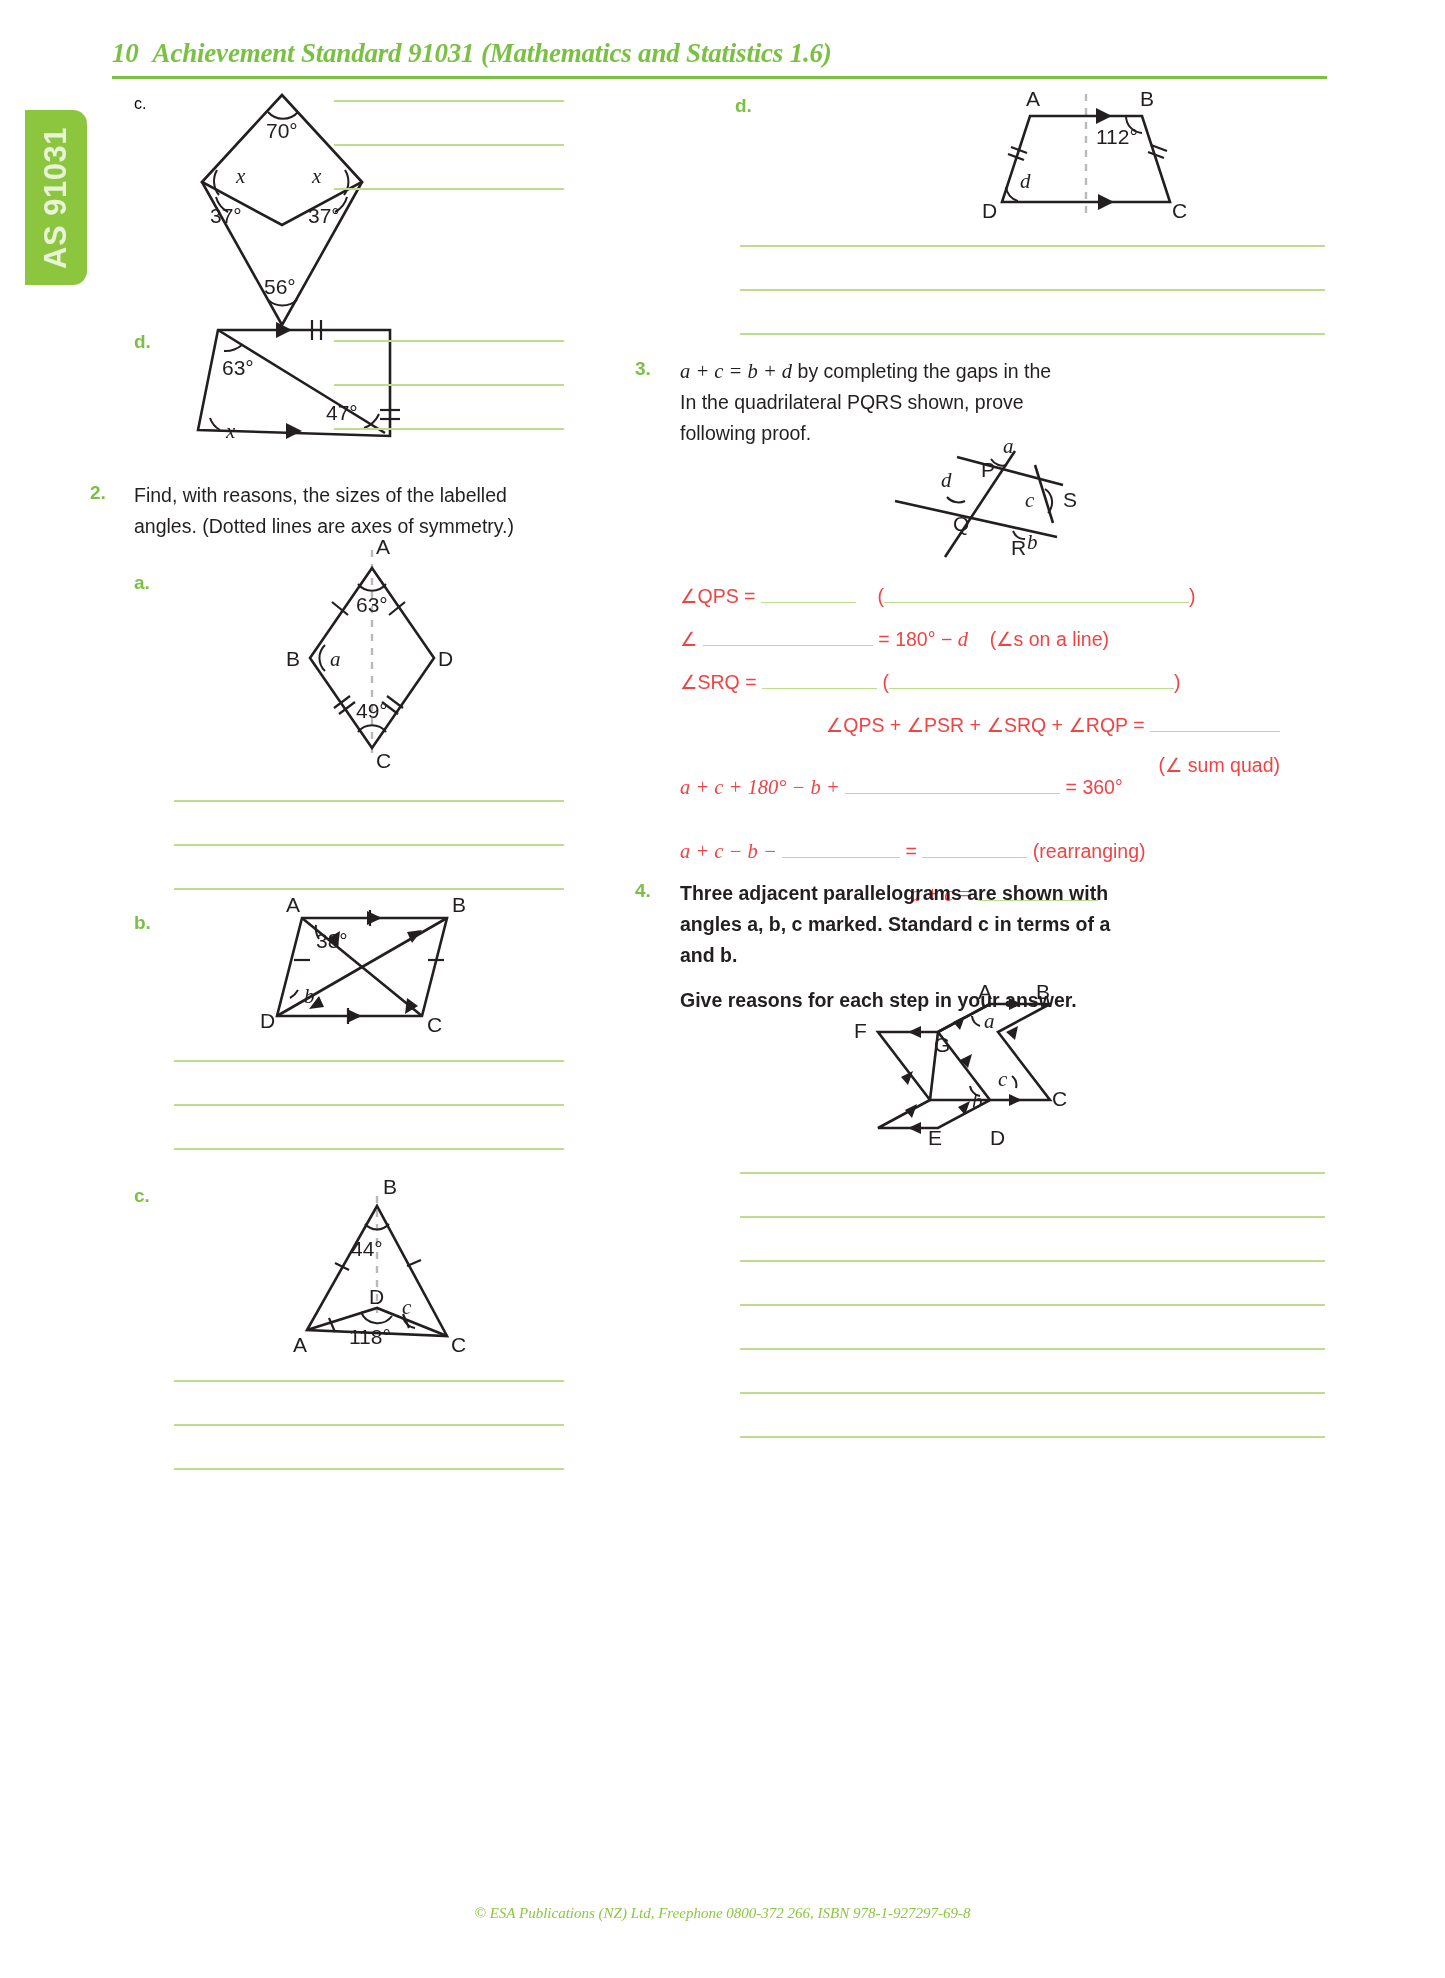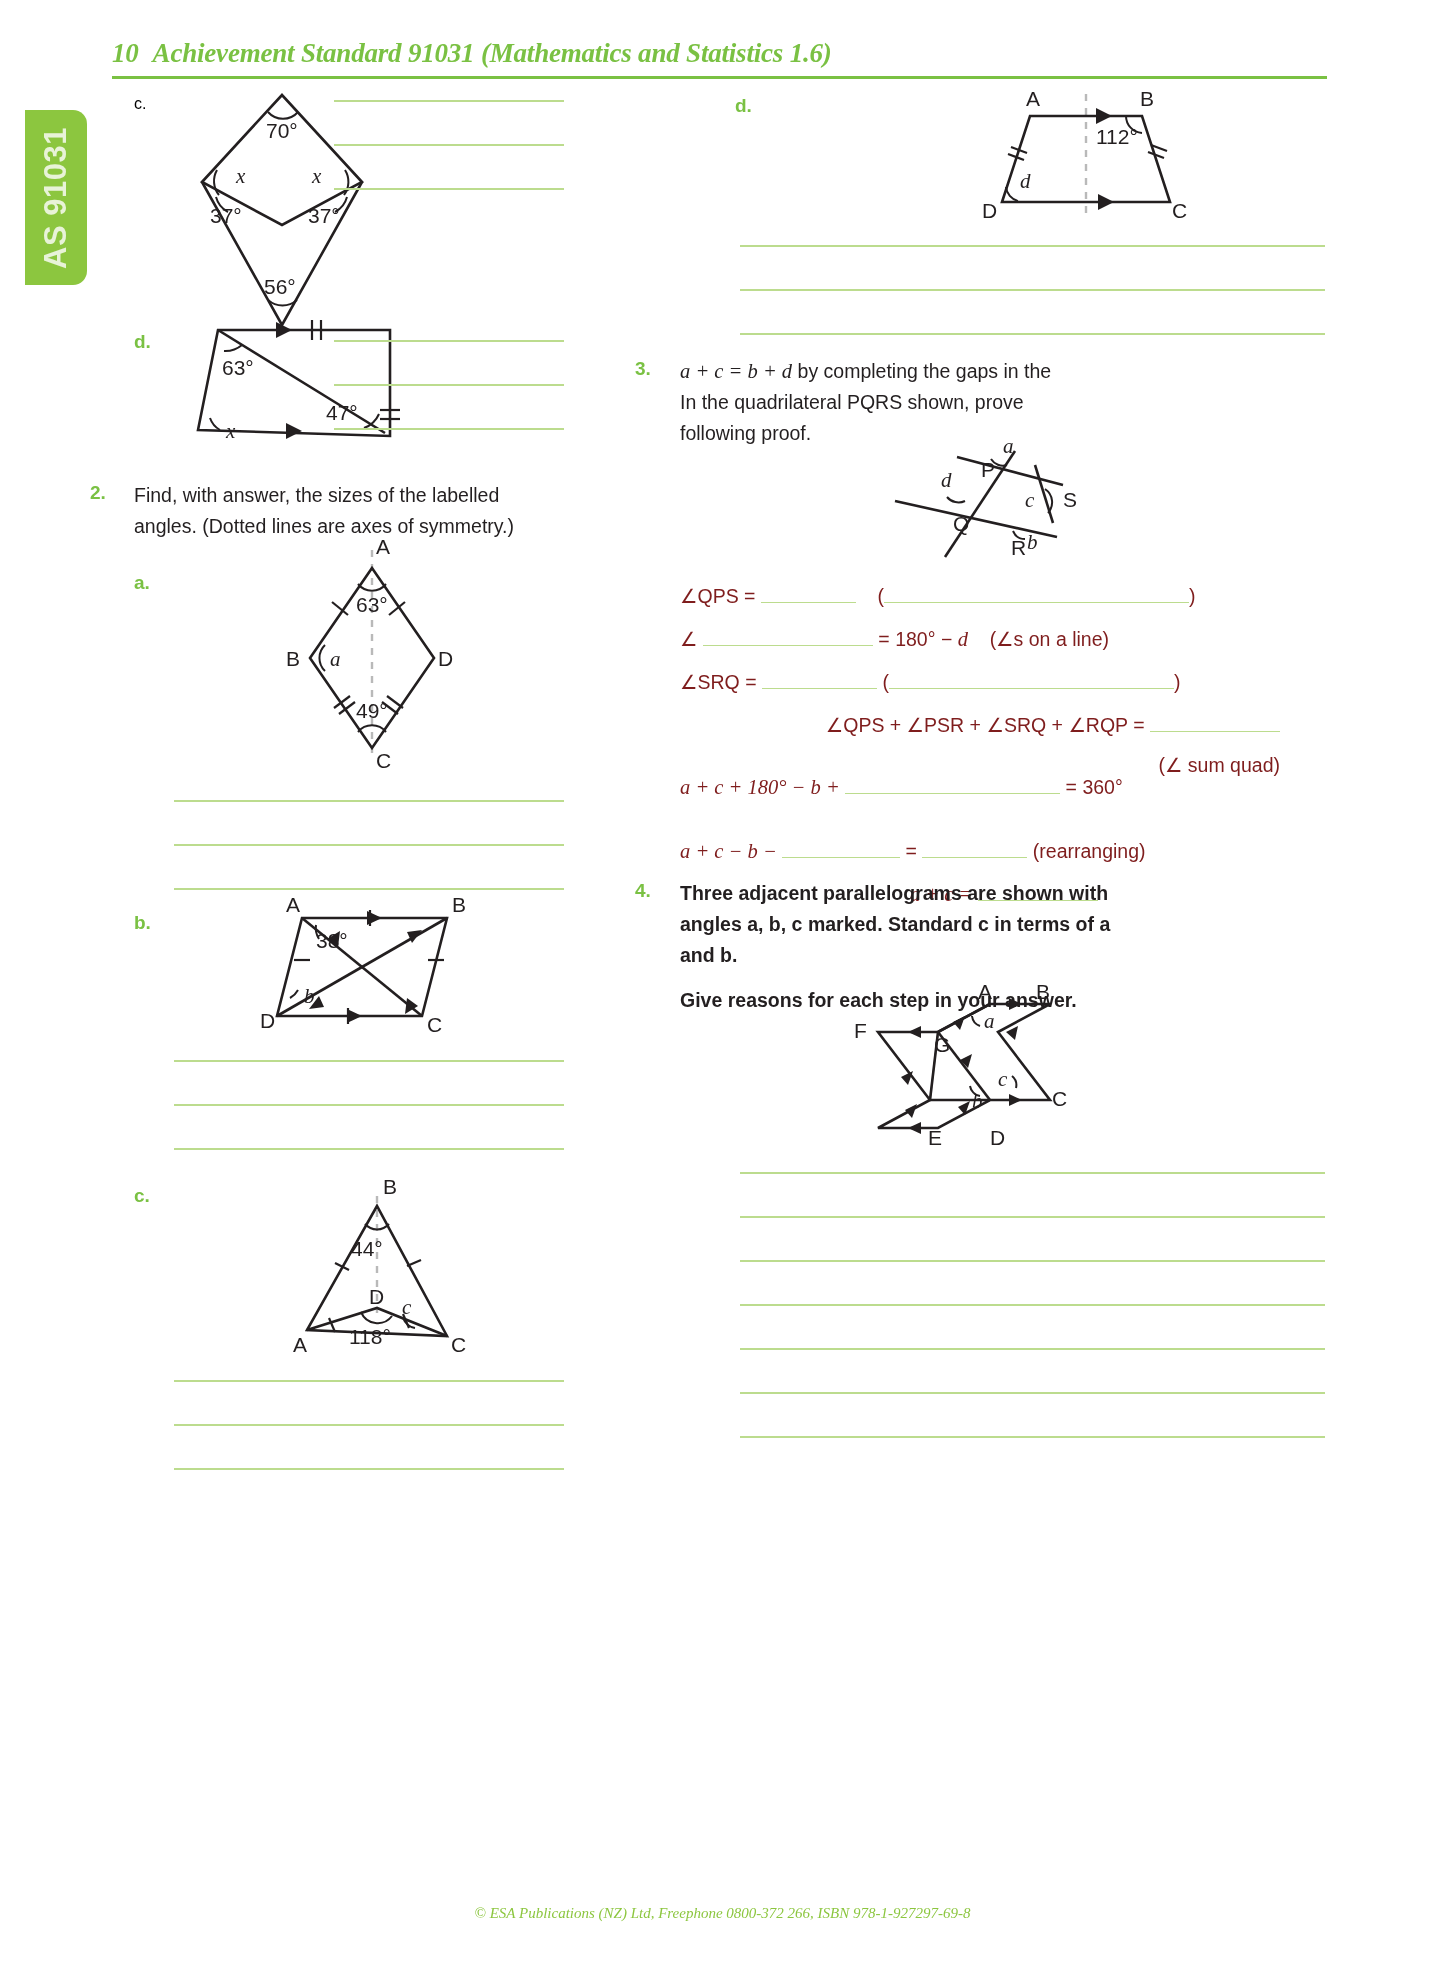--- a/index.html
+++ b/index.html
@@ -56,21 +56,21 @@
     color: #7ac143; font-weight: bold; font-size: 19px;
   }
   .sublabel {
     color: #7ac143; font-weight: bold; font-size: 19px;
   }
   .body-text {
     font-size: 19.5px; color: #231f20; line-height: 31px;
   }
   .it { font-family: "Liberation Serif", serif; font-style: italic; font-size: 20.5px; }
   .mathline {
-    font-size: 19.5px; color: #7f1d1d;
+    font-size: 19.5px; color: #ef4444;
   }
 
   
   .rule {
     height: 1.6px; background: #bcdc8e;
   }
   .blank {
     display: inline-block;
     border-bottom: 1.6px solid #bcdc8e;
     vertical-align: baseline;
@@ -167,21 +167,21 @@
         <text class="lblit" x="46" y="120">x</text>
       </svg>
     </div>
 
     <div class="abs rule" style="left:222px; top:240px; width:230px;"></div>
     <div class="abs rule" style="left:222px; top:284px; width:230px;"></div>
     <div class="abs rule" style="left:222px; top:328px; width:230px;"></div>
 
     <div class="abs qnum" style="left:-22px; top:382px;">2.</div>
     <div class="abs body-text" style="left:22px; top:380px; width:460px;">
-      <div>Find, with answer, the sizes of the labelled</div>
+      <div>Find, with reasons, the sizes of the labelled</div>
       <div>angles. (Dotted lines are axes of symmetry.)</div>
     </div>
 
     <div class="abs sublabel" style="left:22px; top:472px;">a.</div>
     <div class="abs" style="left:160px; top:440px;">
       <svg width="200" height="230" viewBox="0 0 200 230">
         <line class="dash" x1="100" y1="10" x2="100" y2="218"></line>
         <path class="stroke" d="M 100 28 L 38 118 L 100 208 L 162 118 Z"></path>
 
         <line class="thin" x1="60" y1="62" x2="76" y2="75"></line>

